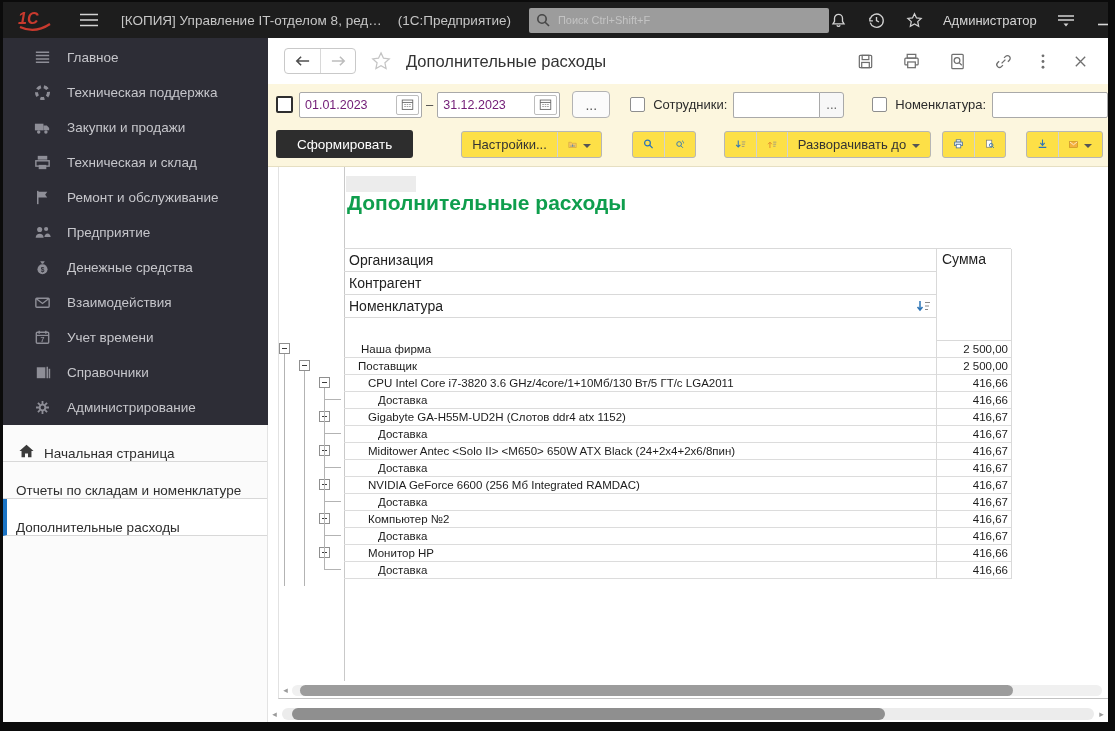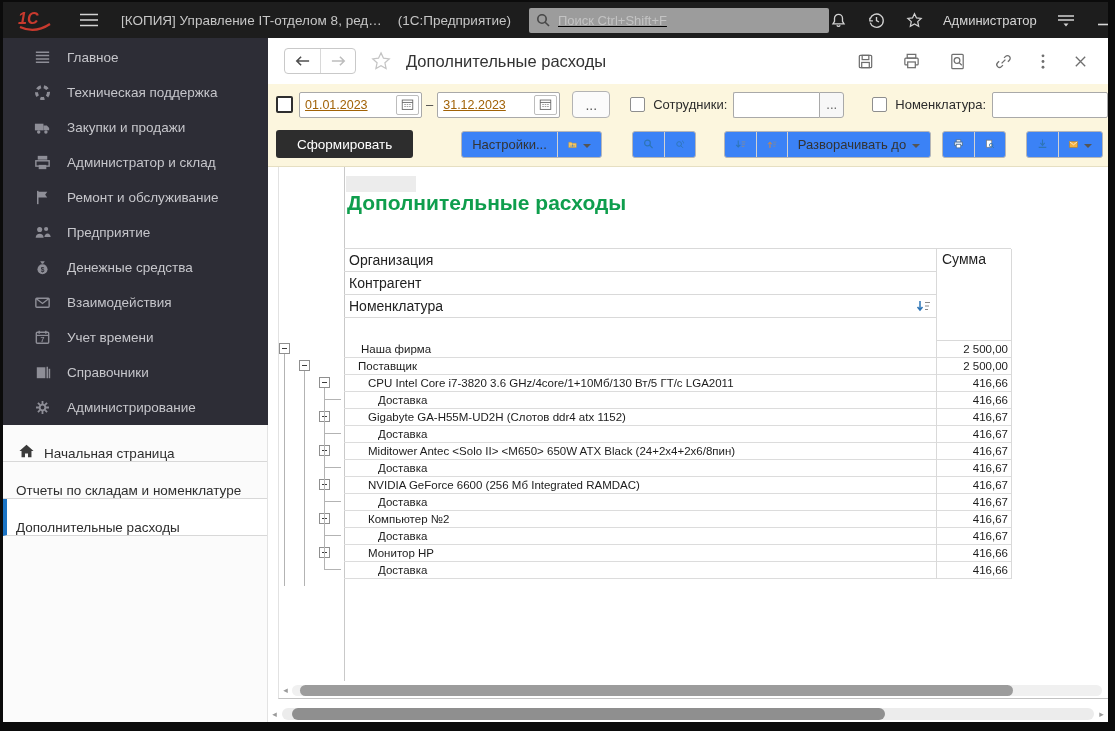--- a/index.html
+++ b/index.html
@@ -5,21 +5,21 @@
   html,body{margin:0;padding:0;background:#e9e9e9;font-family:"Liberation Sans","DejaVu Sans",sans-serif;}
   *{box-sizing:border-box;}
   .window{width:1115px;height:731px;border:solid #0b0b0b;border-width:2px 7px 9px 3px;background:#fff;position:relative;overflow:hidden;}
   
   .tbar{height:36px;background:#1d1d1d;display:flex;align-items:center;padding:0 14px;color:#c9c9c9;}
   .tlogo{display:inline-flex;flex:none;}
   .thamb{margin-left:26px;display:inline-flex;flex:none;}
   .ttitle{margin-left:22px;font-size:13.5px;color:#c6c6c6;white-space:nowrap;}
   .tprod{margin-left:16px;font-size:13.5px;color:#c6c6c6;white-space:nowrap;}
   .tsearch{width:300px;height:25px;background:#9c9c9c;border-radius:2px;display:flex;align-items:center;padding:0 7px;gap:6px;margin-left:18px;flex:none;}
-  .tsearch input{flex:1;min-width:0;background:transparent;border:none;outline:none;font-size:13px;color:#000000;text-decoration:underline;}
+  .tsearch input{flex:1;min-width:0;background:transparent;border:none;outline:none;font-size:11px;color:#701a75;}
   .tsearch input::placeholder{color:#c3c3c3;}
   .tbicons{margin-left:auto;display:flex;align-items:center;gap:19px;}
   .tic{display:inline-flex;align-items:center;justify-content:center;}
   .tuser{font-size:13px;color:#d6d6d6;white-space:nowrap;}
   
   .wbody{display:flex;height:684px;}
   .sidebar{width:265px;flex:none;display:flex;flex-direction:column;background:#fbfbfb;}
   .sdark{background:#2d2d36;padding-top:2px;}
   .sitem{height:35px;display:flex;align-items:center;padding-left:29px;gap:15px;color:#c6c6cb;font-size:13.5px;cursor:default;}
   .sicon{width:20px;height:20px;color:#8e8e97;display:inline-flex;align-items:center;justify-content:center;flex:none;}
@@ -35,34 +35,34 @@
   .navbtn + .navbtn{border-left:1px solid #d8d8d8;}
   .pstar{margin-left:13px;display:inline-flex;}
   .ptitle{margin-left:13px;font-size:16.5px;color:#333;white-space:nowrap;}
   .picons{margin-left:auto;display:flex;align-items:center;gap:27px;padding-right:4px;}
   .hic{display:inline-flex;align-items:center;justify-content:center;}
   
   .frow{height:41px;background:#fcf6de;display:flex;align-items:center;padding:0 0 0 8px;overflow:hidden;flex:none;}
   .fcheck{width:17px;height:17px;background:#fff;border:2px solid #2e2e2e;border-radius:2px;flex:none;}
   .fcheck2{width:15px;height:15px;background:#fff;border:1px solid #8e8e8e;border-radius:2px;flex:none;}
   .dgroup{display:flex;align-items:center;height:26px;background:#fff;border:1px solid #a9a9a9;border-radius:2px;margin-left:6px;flex:none;}
-  .dgroup input{width:96px;border:none;outline:none;padding:0 5px;font-size:12.5px;color:#a16207;background:transparent;text-decoration:underline;}
+  .dgroup input{width:96px;border:none;outline:none;padding:0 5px;font-size:12.5px;color:#701a75;background:transparent;}
   .calbtn{width:23px;height:20px;border:1px solid #bdbdbd;border-radius:2px;display:flex;align-items:center;justify-content:center;margin-right:2px;background:#fff;flex:none;}
   .dash{margin:0 4px;color:#444;font-size:13px;}
   .btn-ellipsis{margin-left:12px;width:38px;height:27px;background:#fbfbfb;border:1px solid #b3b3b3;border-radius:4px;color:#555;display:flex;align-items:center;justify-content:center;font-size:14px;line-height:8px;flex:none;}
   .flabel{margin-left:8px;font-size:13px;color:#2b2b2b;white-space:nowrap;}
   .igroup{display:flex;margin-left:6px;height:26px;flex:none;}
   .igroup input{width:86px;border:1px solid #a9a9a9;border-right:none;border-radius:2px 0 0 2px;padding:0 4px;background:#fff;outline:none;font-size:12.5px;}
   .mini{width:25px;border:1px solid #a9a9a9;border-radius:0 3px 3px 0;background:#f7f7f7;color:#666;display:flex;align-items:center;justify-content:center;font-size:13px;line-height:6px;}
   .fgrow{flex:1;min-width:60px;height:26px;margin-left:6px;border:1px solid #a9a9a9;border-radius:2px;background:#fff;outline:none;padding:0 4px;font-size:12.5px;}
   .mgap{margin-left:20px;} .mgap2{margin-left:28px;}
   
   .trow{height:42px;background:#fcf6de;display:flex;align-items:center;padding:0 0 4px 8px;overflow:hidden;flex:none;box-shadow:inset 0 -1px 0 #e6dfc2;}
   .btn-dark{height:28px;padding:0 21px;background:#2d2d2d;color:#fff;border-radius:3px;font-size:13.5px;display:flex;align-items:center;flex:none;}
-  .group{display:flex;align-items:stretch;height:27px;background:#3b82f6;border:1px solid #b6b6b6;border-radius:3px;overflow:hidden;flex:none;}
+  .group{display:flex;align-items:stretch;height:27px;background:#fde047;border:1px solid #b6b6b6;border-radius:3px;overflow:hidden;flex:none;}
   .gbtn{display:flex;align-items:center;justify-content:center;padding:0 10px;font-size:13px;color:#333;white-space:nowrap;}
   .gbtn + .gbtn{border-left:1px solid #d2d2d2;}
   .gicon{width:31px;display:flex;align-items:center;justify-content:center;}
   .car{width:0;height:0;border:4px solid transparent;border-top-color:#555;margin-left:6px;margin-top:8px;}
   
   .rwrap{position:relative;flex:1;background:#fff;overflow:hidden;}
   .report{position:absolute;left:10px;top:0;right:0;height:532px;background:#fff;border-left:1px solid #e2e2e2;border-bottom:1px solid #c2c2c2;}
   .gutline{position:absolute;left:65px;top:0;width:1px;height:514px;background:#c9c9c9;}
   .selcell{position:absolute;left:67px;top:9px;width:70px;height:16px;background:#ececec;}
   .rtitle{position:absolute;left:68px;top:24px;font-size:21px;font-weight:bold;color:#0f9e4d;white-space:nowrap;}
@@ -184,21 +184,21 @@
             <span>Закупки и продажи</span>
           </div>
           <div class="sitem">
             <span class="sicon">
               <svg width="19" height="19" viewBox="0 0 20 20">
                 <rect x="5" y="3" width="10" height="4" fill="currentColor"></rect>
                 <rect x="3" y="8.2" width="14" height="5.6" fill="none" stroke="currentColor" stroke-width="1.5"></rect>
                 <rect x="6" y="12.5" width="8" height="4.5" fill="currentColor"></rect>
               </svg>
             </span>
-            <span>Администратор и склад</span>
+            <span>Техническая и склад</span>
           </div>
           <div class="sitem">
             <span class="sicon">
               <svg width="19" height="19" viewBox="0 0 20 20">
                 <path d="M5 3v14" stroke="currentColor" stroke-width="1.6"></path>
                 <path d="M5 4h10l-2.2 3L15 10H5z" fill="currentColor"></path>
               </svg>
             </span>
             <span>Ремонт и обслуживание</span>
           </div>

